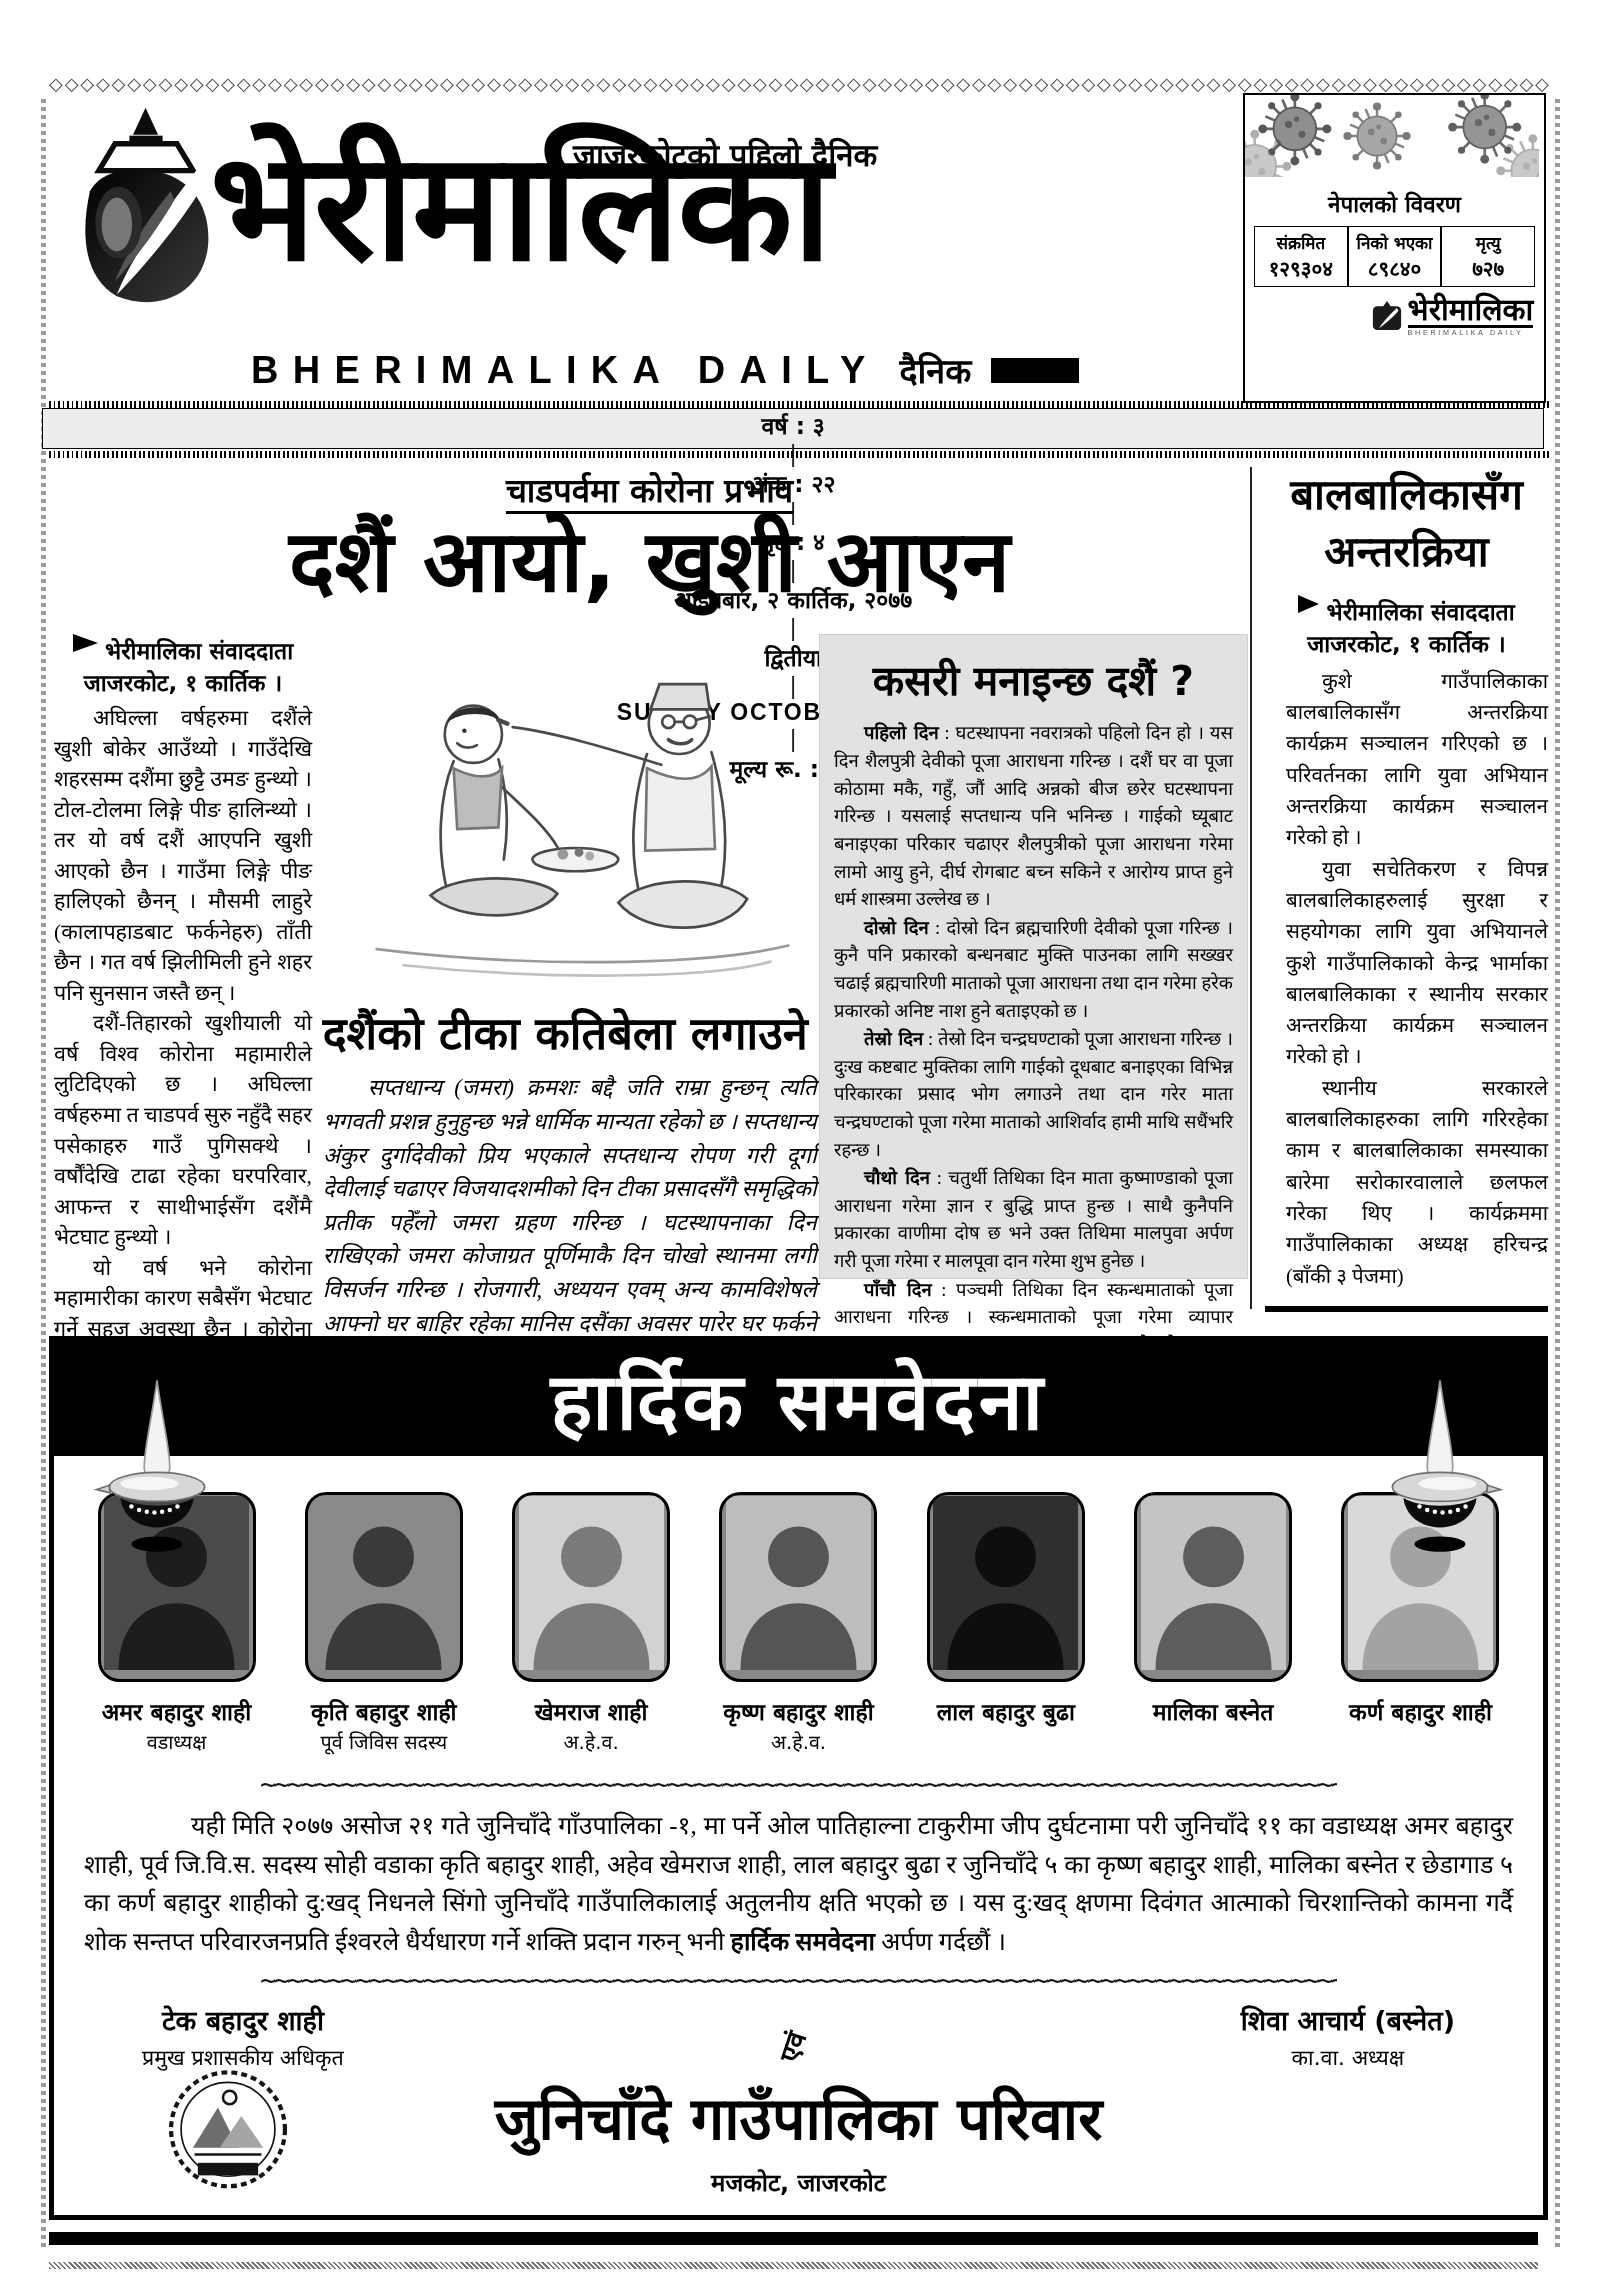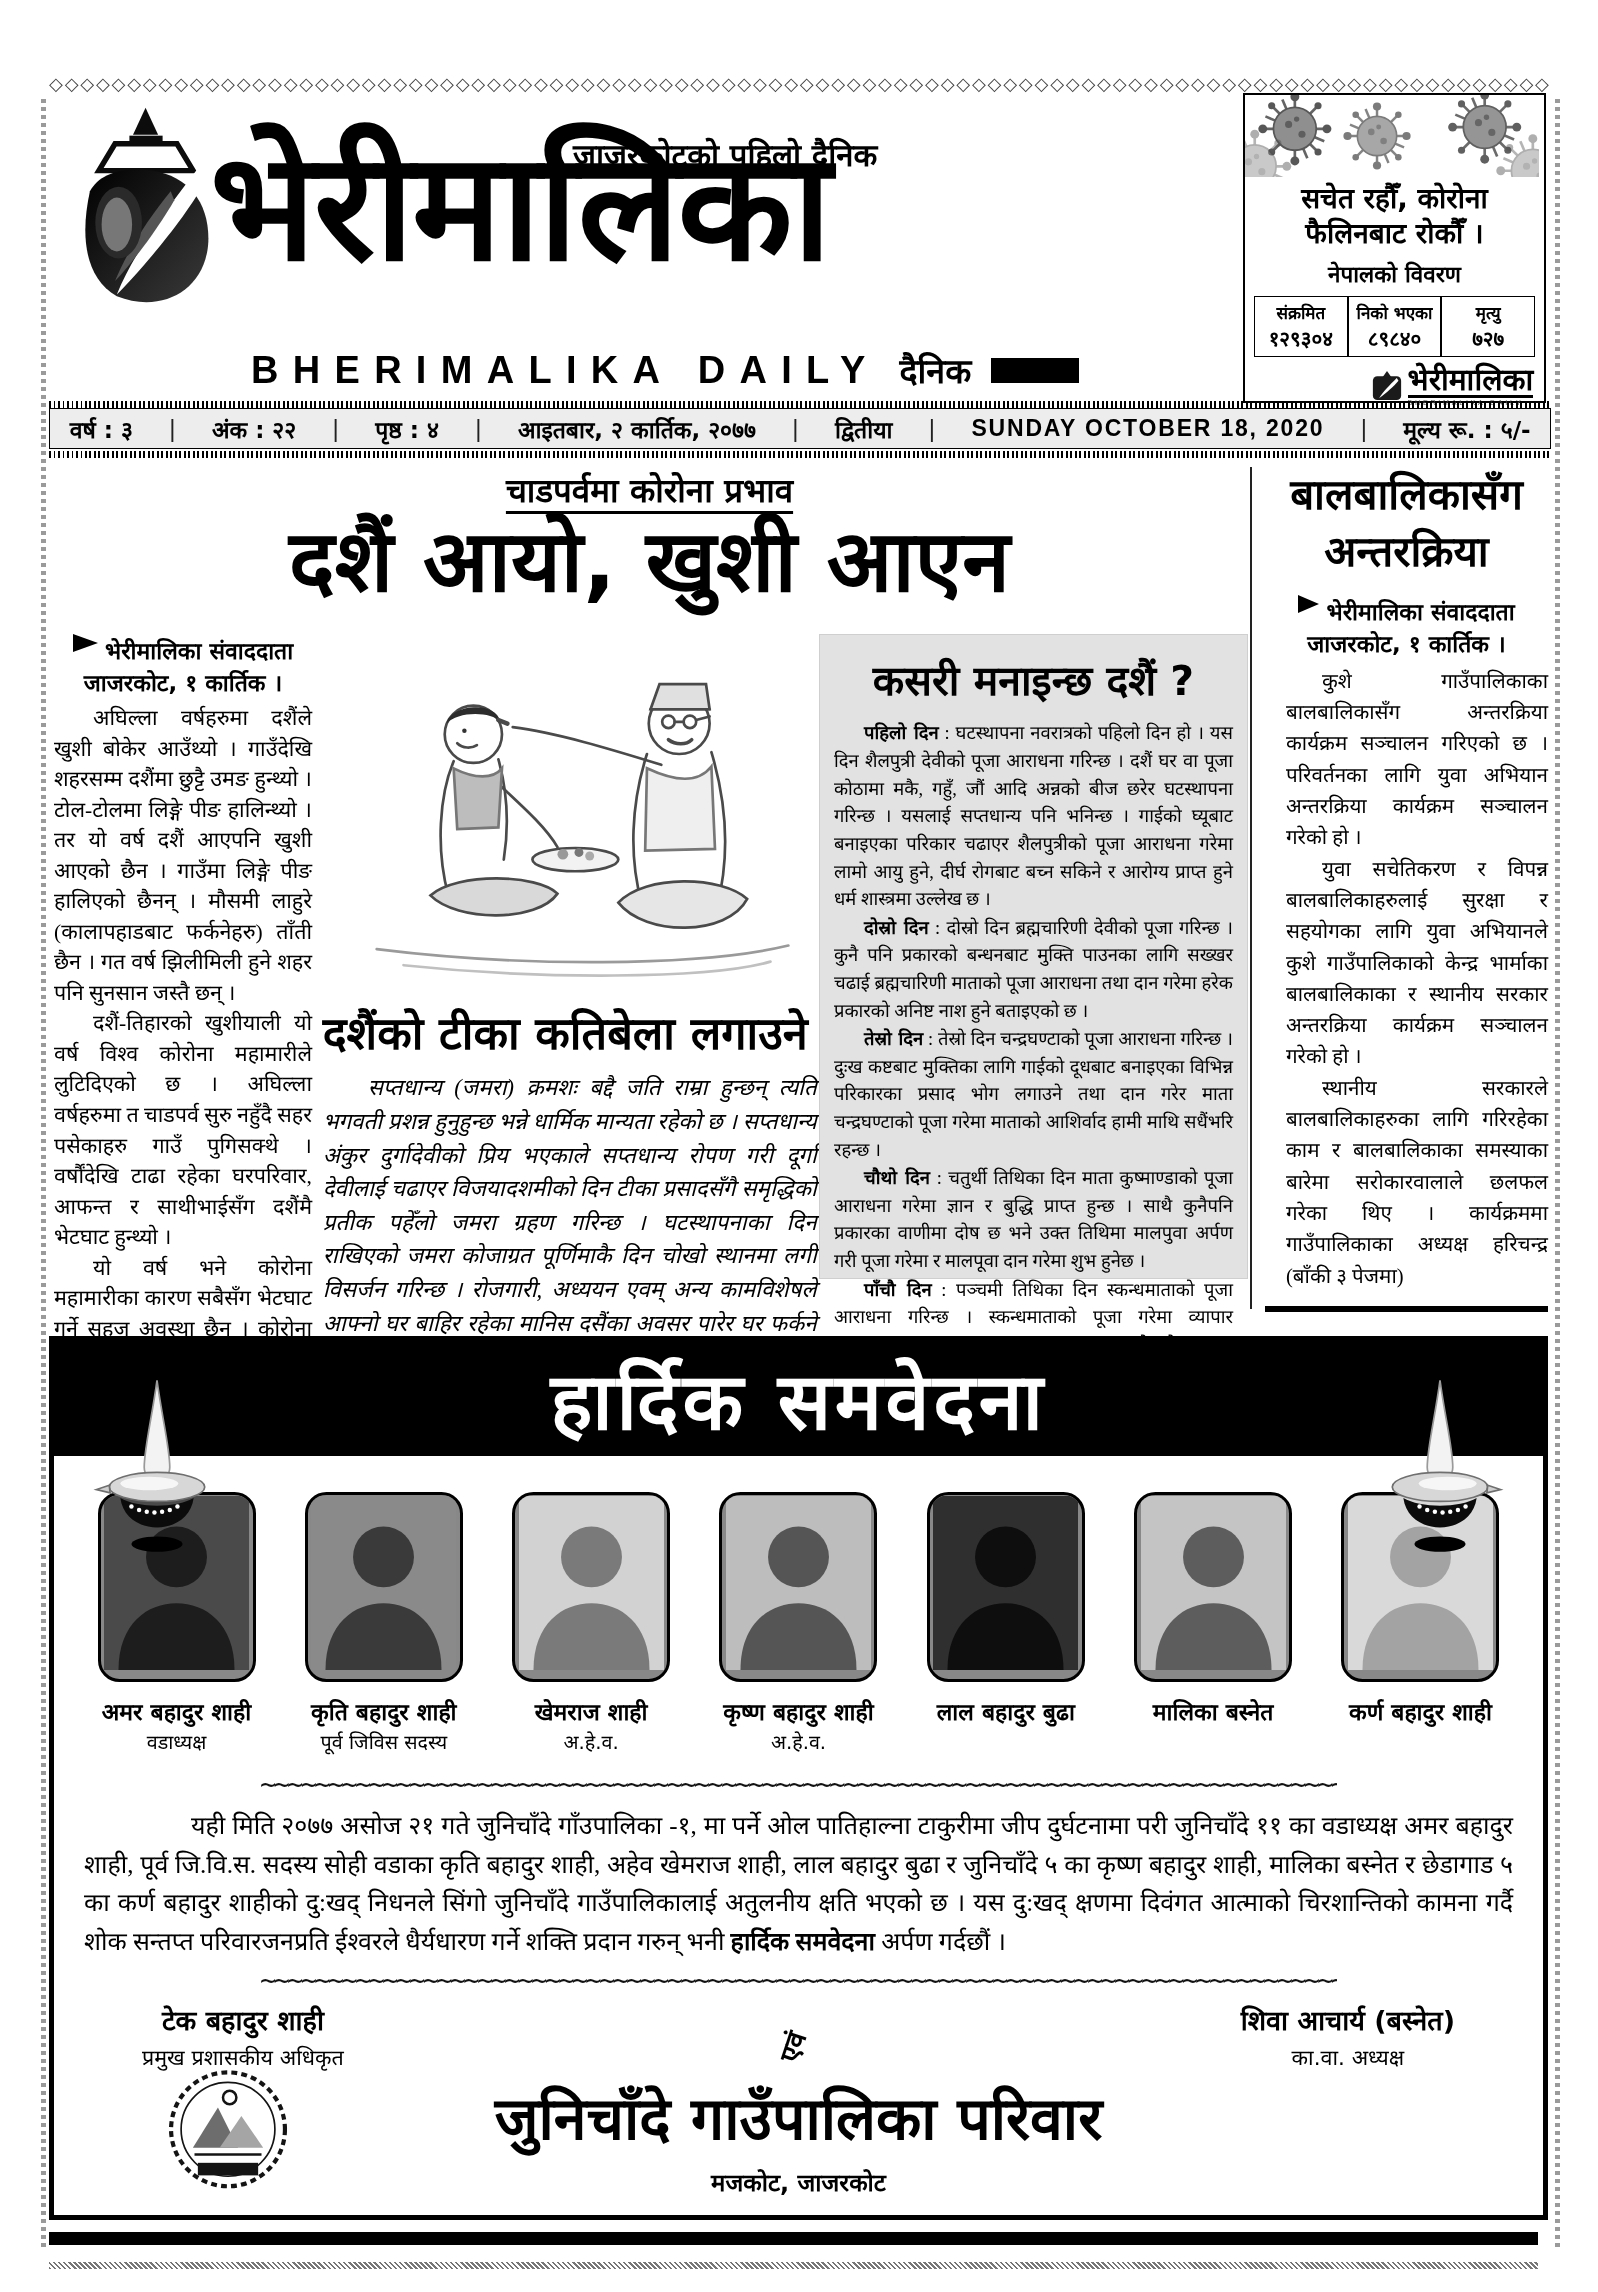--- a/index.html
+++ b/index.html
@@ -141,24 +141,20 @@
             <circle cx="8" cy="6" r="4" fill="#565656"></circle>
             <circle cx="2" cy="-11" r="3" fill="#565656"></circle>
         </g>
       </defs>
       <use href="#virus" x="55" y="38" opacity="0.95"></use>
       <use href="#virus" x="160" y="50" transform="scale(0.92)" opacity="0.75"></use>
       <use href="#virus" x="268" y="36" opacity="0.9"></use>
       <use href="#virus" x="10" y="80" opacity="0.45"></use>
       <use href="#virus" x="322" y="85" opacity="0.45"></use>
     </svg>
-    <div class="covid-msg">
-      <div>सचेत रहौँ, कोरोना</div>
-      <div>फैलिनबाट रोकौँ ।</div>
-    </div>
     <div class="covid-detail">नेपालको विवरण</div>
     <div class="covid-stats">
       <div class="stat-box">
         <div class="lb">संक्रमित</div>
         <div class="vl">१२९३०४</div>
       </div>
       <div class="stat-box">
         <div class="lb">निको भएका</div>
         <div class="vl">८९८४०</div>
       </div>
@@ -174,21 +170,21 @@
         <path d="M28 8 C20 16 12 24 8 31 C16 25 26 16 30 11 Z" fill="#fff"></path>
       </svg>
       <div>
         <div class="t">भेरीमालिका</div>
         <div class="c">BHERIMALIKA DAILY</div>
       </div>
     </div>
   </div>
 
   <div class="abs tick" style="left:49px;top:401px;width:1500px;"></div>
-  <div class="abs date-bar" style="left:49px;top:408px;width:1461px;">
+  <div class="abs date-bar" style="left:42px;top:408px;width:1461px;flex-direction:column;">
     <span>वर्ष : ३</span>
     <span class="sep">|</span>
     <span>अंक : २२</span>
     <span class="sep">|</span>
     <span>पृष्ठ : ४</span>
     <span class="sep">|</span>
     <span>आइतबार, २ कार्तिक, २०७७</span>
     <span class="sep">|</span>
     <span>द्वितीया</span>
     <span class="sep">|</span>

